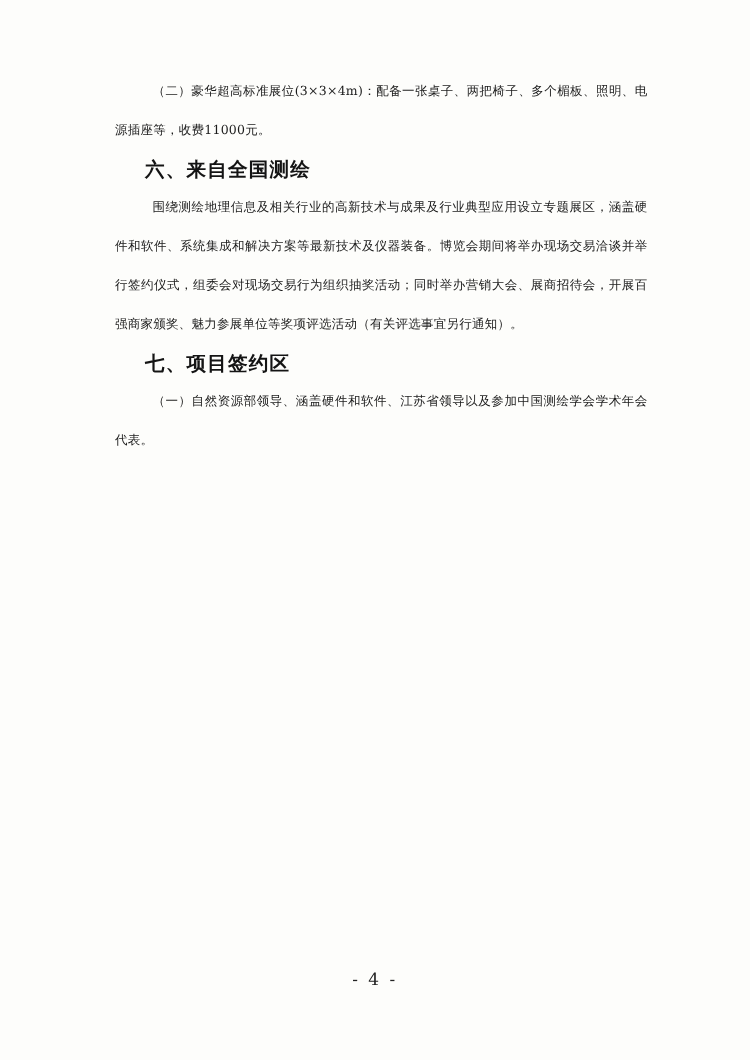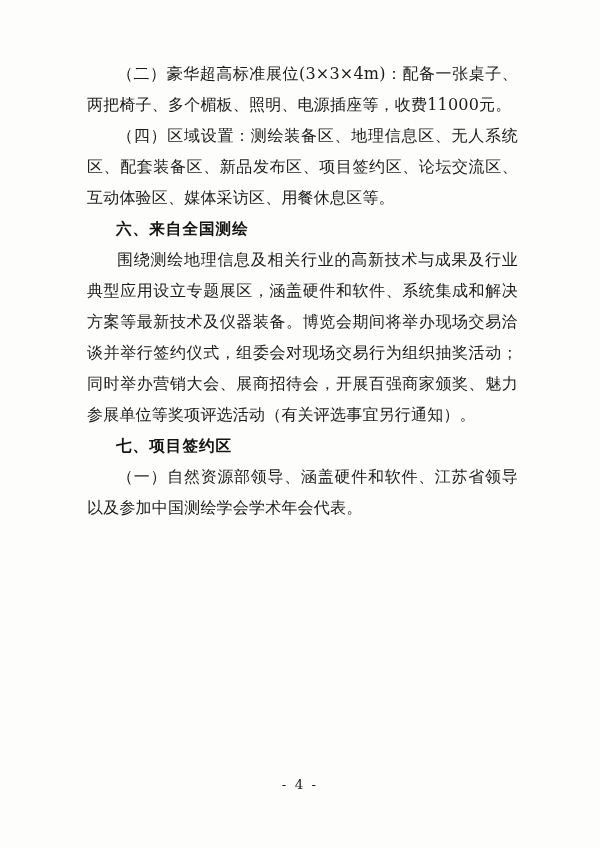--- a/index.html
+++ b/index.html
@@ -22,26 +22,26 @@
     height: 848px;
     background: #fdfdfb;
   }
   .content {
     position: absolute;
     left: 86px;
     top: 58px;
     width: 432px;
   }
   .para {
-    font-size: 16px;
+    font-size: 10px;
     line-height: 31px;
     letter-spacing: 0.2px;
     text-align: justify;
     text-justify: inter-ideograph;
-    margin: 0 0 0 1px;
+    margin: 0 0 0 6px;
     color: #1b1b1b;
   }
   .indent2 {
     text-indent: 30px;
   }
   .heading {
     font-size: 15.6px;
     line-height: 31px;
     text-indent: 30px;
     font-weight: bold;
@@ -63,21 +63,20 @@
 </style>
 </head>
 <body>
 
 <div class="page">
   <div class="content">
 
     <p class="para indent2">（二）豪华超高标准展位(3×3×4m)：配备一张桌子、两把椅子、多个楣板、照明、电源插座等，收费11000元。</p>
 
 
-    <p class="para indent2">（四）区域设置：测绘装备区、地理信息区、无人系统区、配套装备区、新品发布区、项目签约区、论坛交流区、互动体验区、媒体采访区、用餐休息区等。</p>
 
     <p class="heading">六、来自全国测绘</p>
 
     <p class="para indent2">围绕测绘地理信息及相关行业的高新技术与成果及行业典型应用设立专题展区，涵盖硬件和软件、系统集成和解决方案等最新技术及仪器装备。博览会期间将举办现场交易洽谈并举行签约仪式，组委会对现场交易行为组织抽奖活动；同时举办营销大会、展商招待会，开展百强商家颁奖、魅力参展单位等奖项评选活动（有关评选事宜另行通知）。</p>
 
     <p class="heading">七、项目签约区</p>
 
     <p class="para indent2">（一）自然资源部领导、涵盖硬件和软件、江苏省领导以及参加中国测绘学会学术年会代表。</p>
 
 

